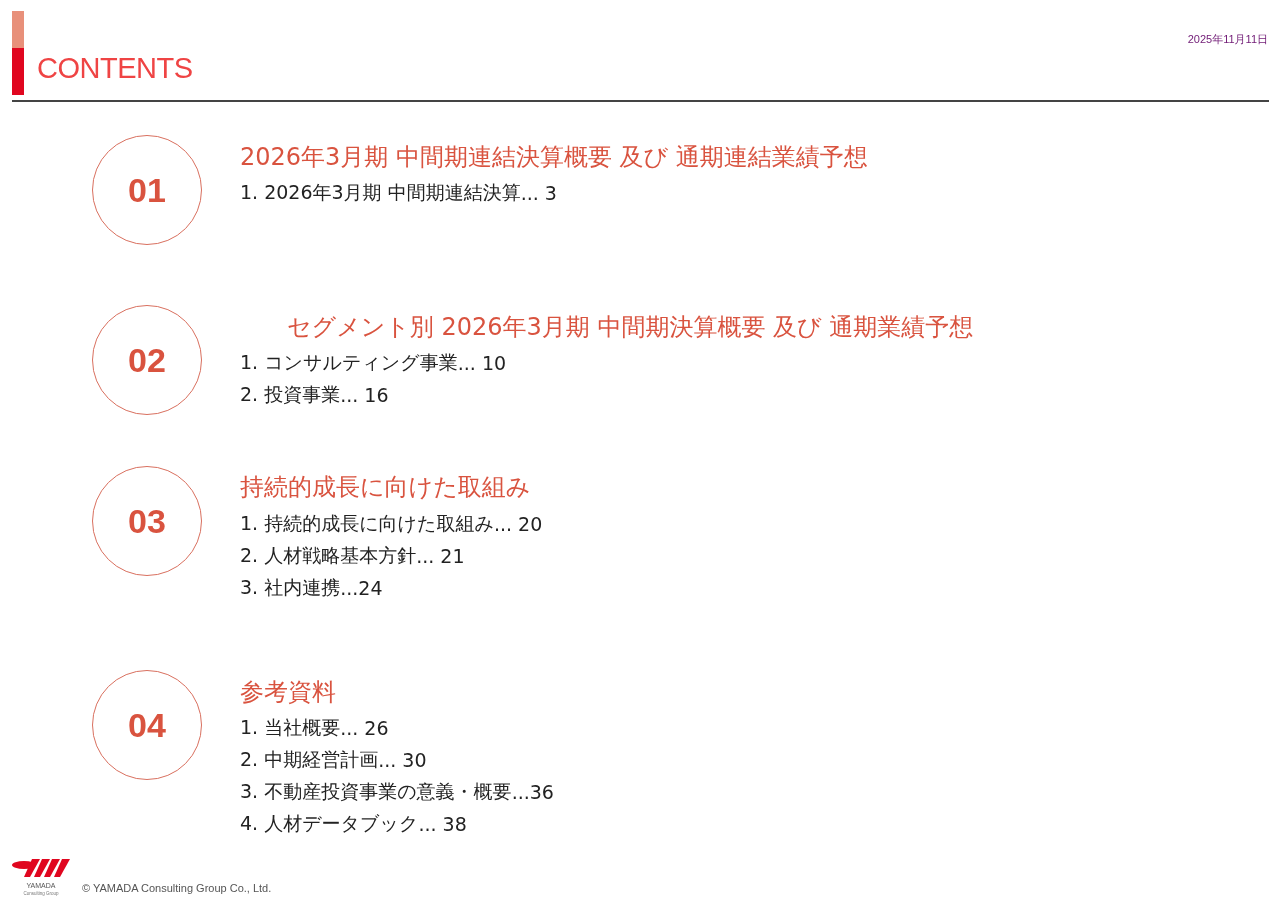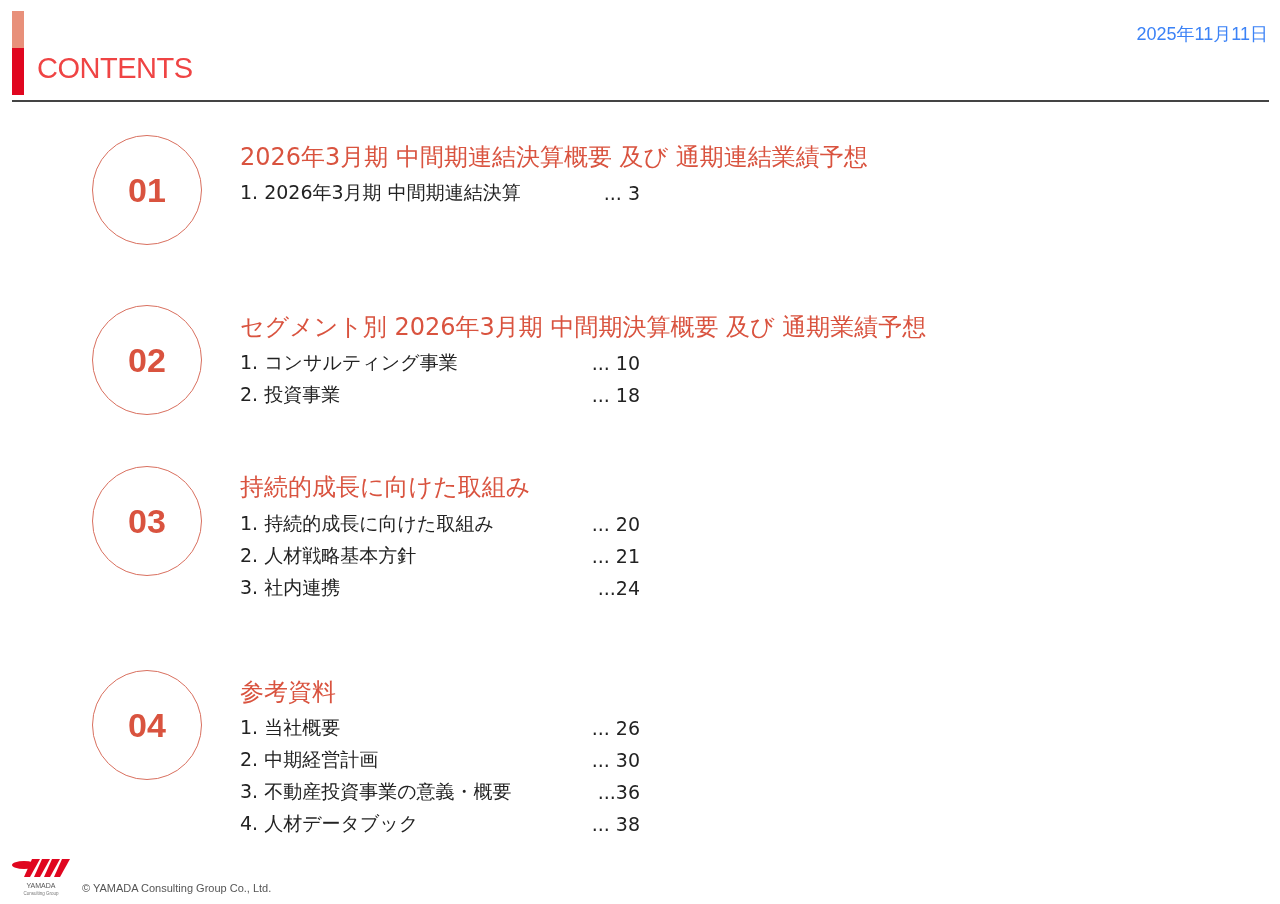--- a/index.html
+++ b/index.html
@@ -5,33 +5,33 @@
   html, body { margin:0; padding:0; }
   body {
     width:1280px; height:904px; position:relative; overflow:hidden;
     background:#ffffff;
     font-family: "DejaVu Sans", "Liberation Sans", sans-serif;
     color:#222;
   }
   .accent-top { position:absolute; left:12px; top:11px; width:12px; height:37px; background:#e8907a; }
   .accent-bottom { position:absolute; left:12px; top:48px; width:12px; height:47px; background:#e0061f; }
   .page-title { position:absolute; left:37px; top:52px; font-size:29px; color:#ef4444; letter-spacing:-0.5px; font-family:"Liberation Sans", sans-serif; }
-  .date { position:absolute; right:12px; top:22px; font-size:18px; color:#3b82f6; font-family:"Liberation Sans", sans-serif; }
+  .date { position:absolute; right:12px; top:32px; font-size:11px; color:#701a75; font-family:"Liberation Sans", sans-serif; }
   .header-rule { position:absolute; left:12px; top:100px; width:1257px; height:2px; background:#444; }
 
   .section { position:absolute; left:0; width:1280px; }
   .circle {
     position:absolute; left:92px; width:110px; height:110px; border-radius:50%;
     border:1px solid #d9705f; box-sizing:border-box;
     display:flex; align-items:center; justify-content:center;
   }
   .circle-num { font-size:34px; font-weight:bold; color:#d9533f; font-family:"Liberation Sans", sans-serif;text-align:center; }
   .sec-title { position:absolute; left:240px; font-size:24px; color:#d9533f; white-space:nowrap; }
   .items { position:absolute; left:240px; width:400px; }
-  .item { height:32px; display:flex; align-items:center; justify-content:space-between; font-size:19px; color:#222; }
+  .item { height:32px; display:flex; align-items:center; justify-content:flex-start; font-size:19px; color:#222; }
   .item-label { white-space:nowrap; }
   .item-page { white-space:nowrap; text-align:right; }
 
   .logo { position:absolute; left:10px; top:855px; width:62px; height:42px; }
   .copyright { position:absolute; left:82px; top:882px; font-size:11px; color:#555; font-family:"Liberation Sans", sans-serif; }
 </style>
 </head>
 <body>
 
 <div class="accent-top"></div>
@@ -50,29 +50,29 @@
       <span class="item-label">1. 2026年3月期 中間期連結決算</span>
       <span class="item-page">... 3</span>
     </div>
   </div>
 </div>
 
 <div class="section" style="top:0;">
   <div class="circle" style="top:305px;">
     <span class="circle-num">02</span>
   </div>
-  <div class="sec-title" style="top:311px;">セグメント別 2026年3月期 中間期決算概要 及び 通期業績予想</div>
+  <div class="sec-title" style="top:311px;margin-left:47px;">セグメント別 2026年3月期 中間期決算概要 及び 通期業績予想</div>
   <div class="items" style="top:347px;">
     <div class="item">
       <span class="item-label">1. コンサルティング事業</span>
       <span class="item-page">... 10</span>
     </div>
     <div class="item">
       <span class="item-label">2. 投資事業</span>
-      <span class="item-page">... 18</span>
+      <span class="item-page">... 16</span>
     </div>
   </div>
 </div>
 
 <div class="section" style="top:0;">
   <div class="circle" style="top:466px;">
     <span class="circle-num">03</span>
   </div>
   <div class="sec-title" style="top:471px;">持続的成長に向けた取組み</div>
   <div class="items" style="top:508px;">

